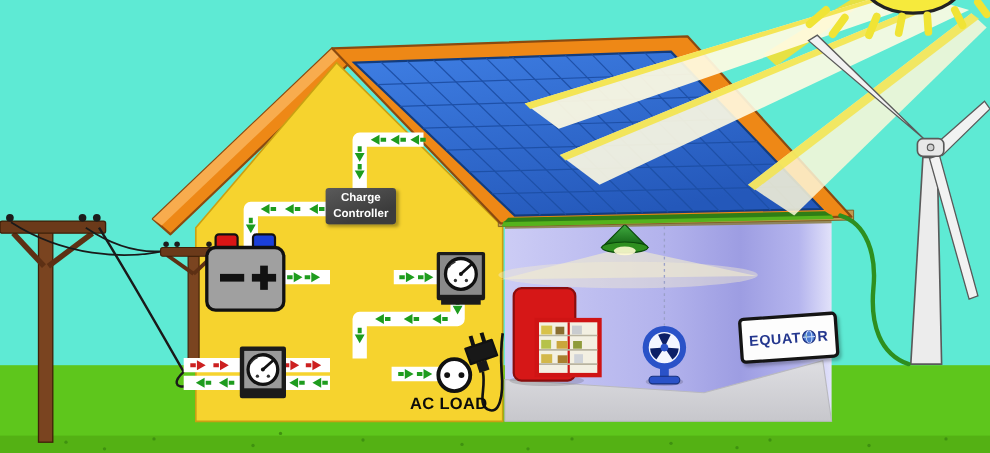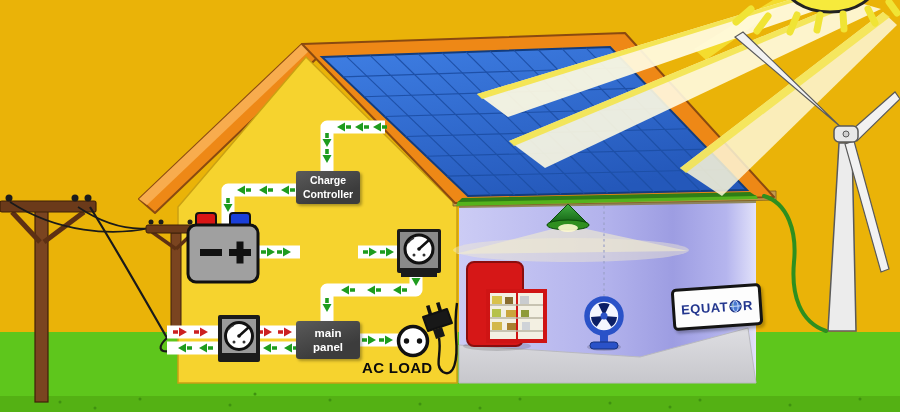--- a/index.html
+++ b/index.html
@@ -1,26 +1,26 @@
 <!DOCTYPE html>
 <html><head>
 <meta charset="utf-8">
 <style>
   html,body{margin:0;padding:0;background:#ffffff;}
-  .stage{position:relative;width:900px;height:412px;overflow:hidden;background:#eab308;
+  .stage{position:relative;width:900px;height:412px;overflow:hidden;background:#5eead4;
          font-family:"Liberation Sans","DejaVu Sans",sans-serif;}
   .stage svg{position:absolute;left:0;top:0;}
   .lbl{position:absolute;display:flex;flex-direction:column;align-items:center;justify-content:center;
        color:#fff;font-weight:bold;text-align:center;border-radius:3px;
        background:linear-gradient(160deg,#5a5a5a 0%,#3c3c3c 70%);
        box-shadow:2px 2px 3px rgba(0,0,0,.30);}
   #lbl-cc{left:296px;top:171px;width:64px;height:33px;font-size:10.5px;line-height:1.3;}
   #lbl-inverter{left:293px;top:237px;width:70px;height:30px;font-size:13px;}
   #lbl-mainpanel{left:296px;top:321px;width:64px;height:38px;font-size:11.5px;line-height:1.25;}
-  #lbl-acload{position:absolute;left:362px;top:359px;width:92px;text-align:left;
+  #lbl-acload{position:absolute;left:362px;top:359px;width:92px;text-align:center;
               font-size:15px;font-weight:900;color:#0b0b0b;letter-spacing:.3px;}
   #sign-equator{position:absolute;left:672px;top:286px;width:84px;height:36px;
                 transform:rotate(-4deg);background:#fdfdfd;border:3px solid #141414;border-radius:5px;
                 display:flex;align-items:center;justify-content:center;gap:1px;
                 color:#23368e;font-size:13px;font-weight:800;letter-spacing:.5px;
                 box-shadow:2px 3px 3px rgba(0,0,0,.25);}
   #sign-equator svg{position:static;}
 </style>
 </head>
 <body>
@@ -297,24 +297,20 @@
     <circle cx="846" cy="134" r="3" fill="#d0d0d0" stroke="#5a5a5a" stroke-width="1"></circle>
   </g>
 
   <path d="M764,196 C788,203 797,232 794,262 C791,295 800,322 826,331" fill="none" stroke="#2e8f1f" stroke-width="4" stroke-linecap="round"></path>
 </svg>
 
 <div class="lbl" id="lbl-cc">
   <div>Charge</div>
   <div>Controller</div>
 </div>
-<div class="lbl" id="lbl-mainpanel">
-  <div>main</div>
-  <div>panel</div>
-</div>
 <div id="lbl-acload">AC LOAD</div>
 <div id="sign-equator">
   <span>EQUAT</span>
   <svg width="13" height="13" viewBox="0 0 13 13">
     <circle cx="6.5" cy="6.5" r="5.6" fill="#4a7ad0" stroke="#1c2f80" stroke-width="1.2"></circle>
     <ellipse cx="6.5" cy="6.5" rx="2.6" ry="5.6" fill="none" stroke="#cfe0ff" stroke-width="0.9"></ellipse>
     <line x1="1" y1="6.5" x2="12" y2="6.5" stroke="#cfe0ff" stroke-width="0.9"></line>
     <path d="M3,3.4 Q5,5 4,7.5" fill="#7fae72" stroke="none"></path>
   </svg>
   <span>R</span>

